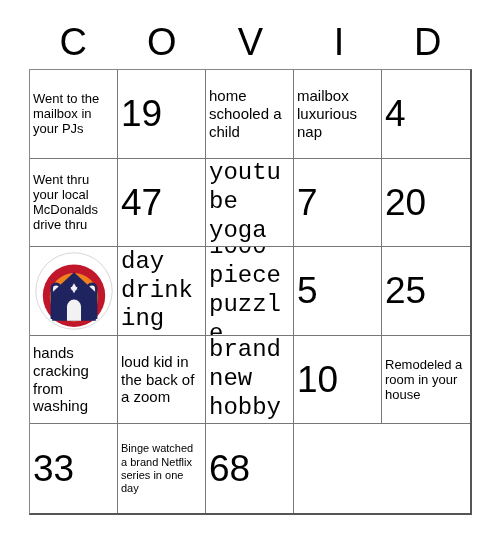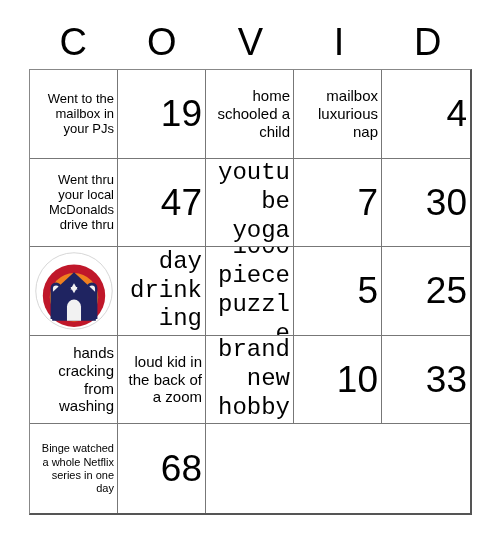--- a/index.html
+++ b/index.html
@@ -63,21 +63,21 @@
     background: #ffffff;
   }
 
   .bingo-cell {
     box-sizing: border-box;
     border-right: 1px solid #777777;
     border-bottom: 1px solid #777777;
     display: flex;
     align-items: center;
     justify-content: center;
-    text-align: right;
+    text-align: left;
     padding: 2px 3px;
     background: #ffffff;
     overflow: hidden;
   }
   .bingo-cell:nth-child(5n) {
     border-right: none;
   }
   .bingo-cell:nth-child(n+21) {
     border-bottom: none;
   }
@@ -161,21 +161,21 @@
       <div class="bingo-cell size-number">
         <span class="cell-text">47</span>
       </div>
       <div class="bingo-cell size-large">
         <span class="cell-text">youtube yoga</span>
       </div>
       <div class="bingo-cell size-number">
         <span class="cell-text">7</span>
       </div>
       <div class="bingo-cell size-number">
-        <span class="cell-text">30</span>
+        <span class="cell-text">20</span>
       </div>
       <div class="bingo-cell size-medium free-cell">
         <svg class="free-logo" viewBox="0 0 100 100">
           <circle cx="50" cy="50" r="49" fill="#ffffff" stroke="#cccccc" stroke-width="1"></circle>
           <circle cx="50" cy="56" r="40" fill="#c0172a"></circle>
           <circle cx="50" cy="58" r="31" fill="#ef7f1f"></circle>
           <circle cx="50" cy="60" r="22" fill="#f7c34a"></circle>
           <path d="M20 46 a7 7 0 0 1 14 0 v40 h-14 z" fill="#1f2461"></path>
           <path d="M66 46 a7 7 0 0 1 14 0 v40 h-14 z" fill="#1f2461"></path>
           <path d="M23 47 a4 4 0 0 1 8 0 v6 h-8 z" fill="#f2f2f2"></path>
@@ -203,24 +203,27 @@
       </div>
       <div class="bingo-cell size-medium">
         <span class="cell-text">loud kid in the back of a zoom</span>
       </div>
       <div class="bingo-cell size-large">
         <span class="cell-text">brand new hobby</span>
       </div>
       <div class="bingo-cell size-number">
         <span class="cell-text">10</span>
       </div>
+      <div class="bingo-cell size-small">
+        <span class="cell-text">Remodeled a room in your house</span>
+      </div>
       <div class="bingo-cell size-number">
         <span class="cell-text">33</span>
       </div>
       <div class="bingo-cell size-xsmall">
-        <span class="cell-text">Binge watched a whole Netflix series in one day</span>
+        <span class="cell-text">Binge watched a brand Netflix series in one day</span>
       </div>
       <div class="bingo-cell size-number">
         <span class="cell-text">68</span>
       </div>
     </div>
 
 </div>
 
 </body></html>

